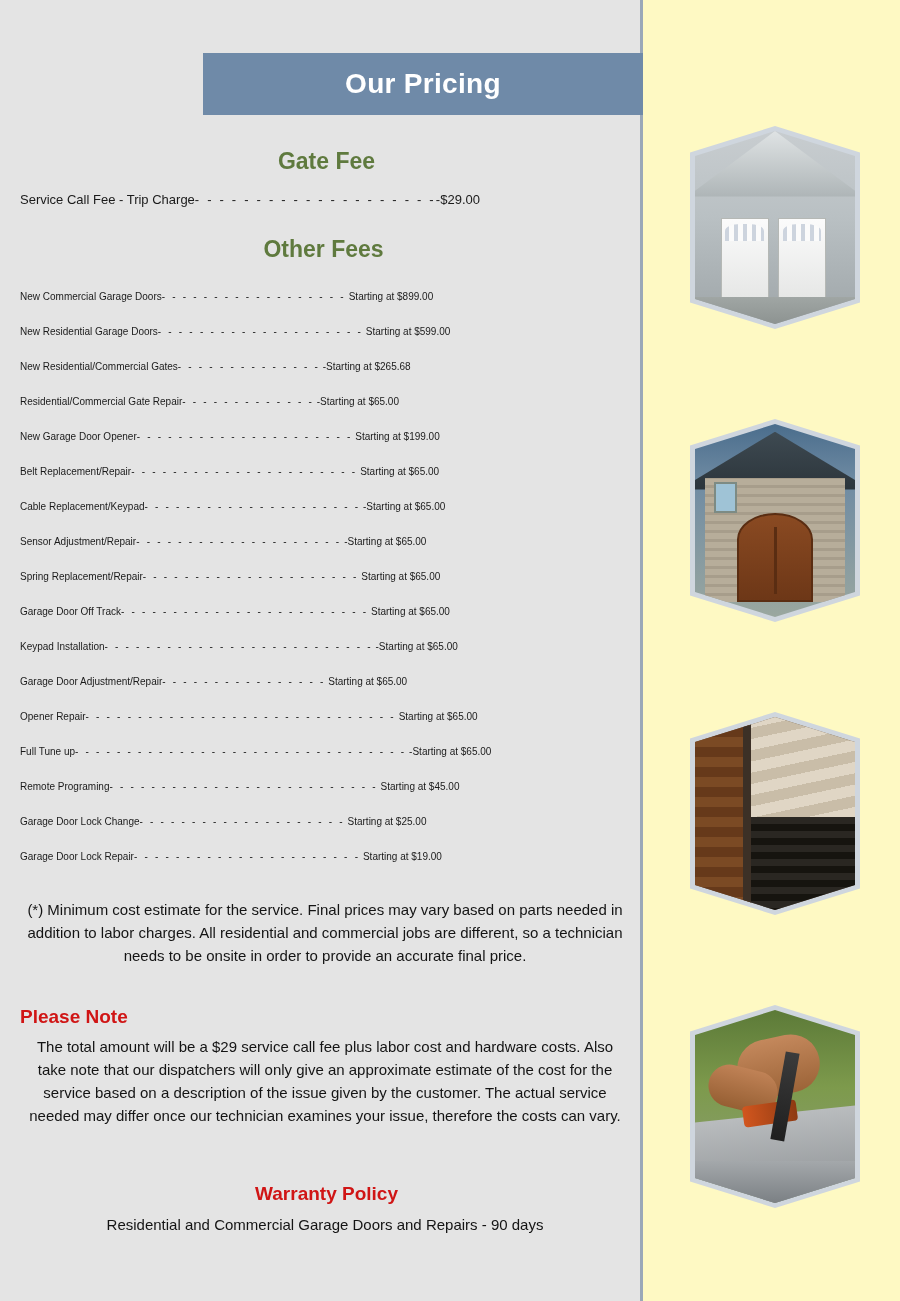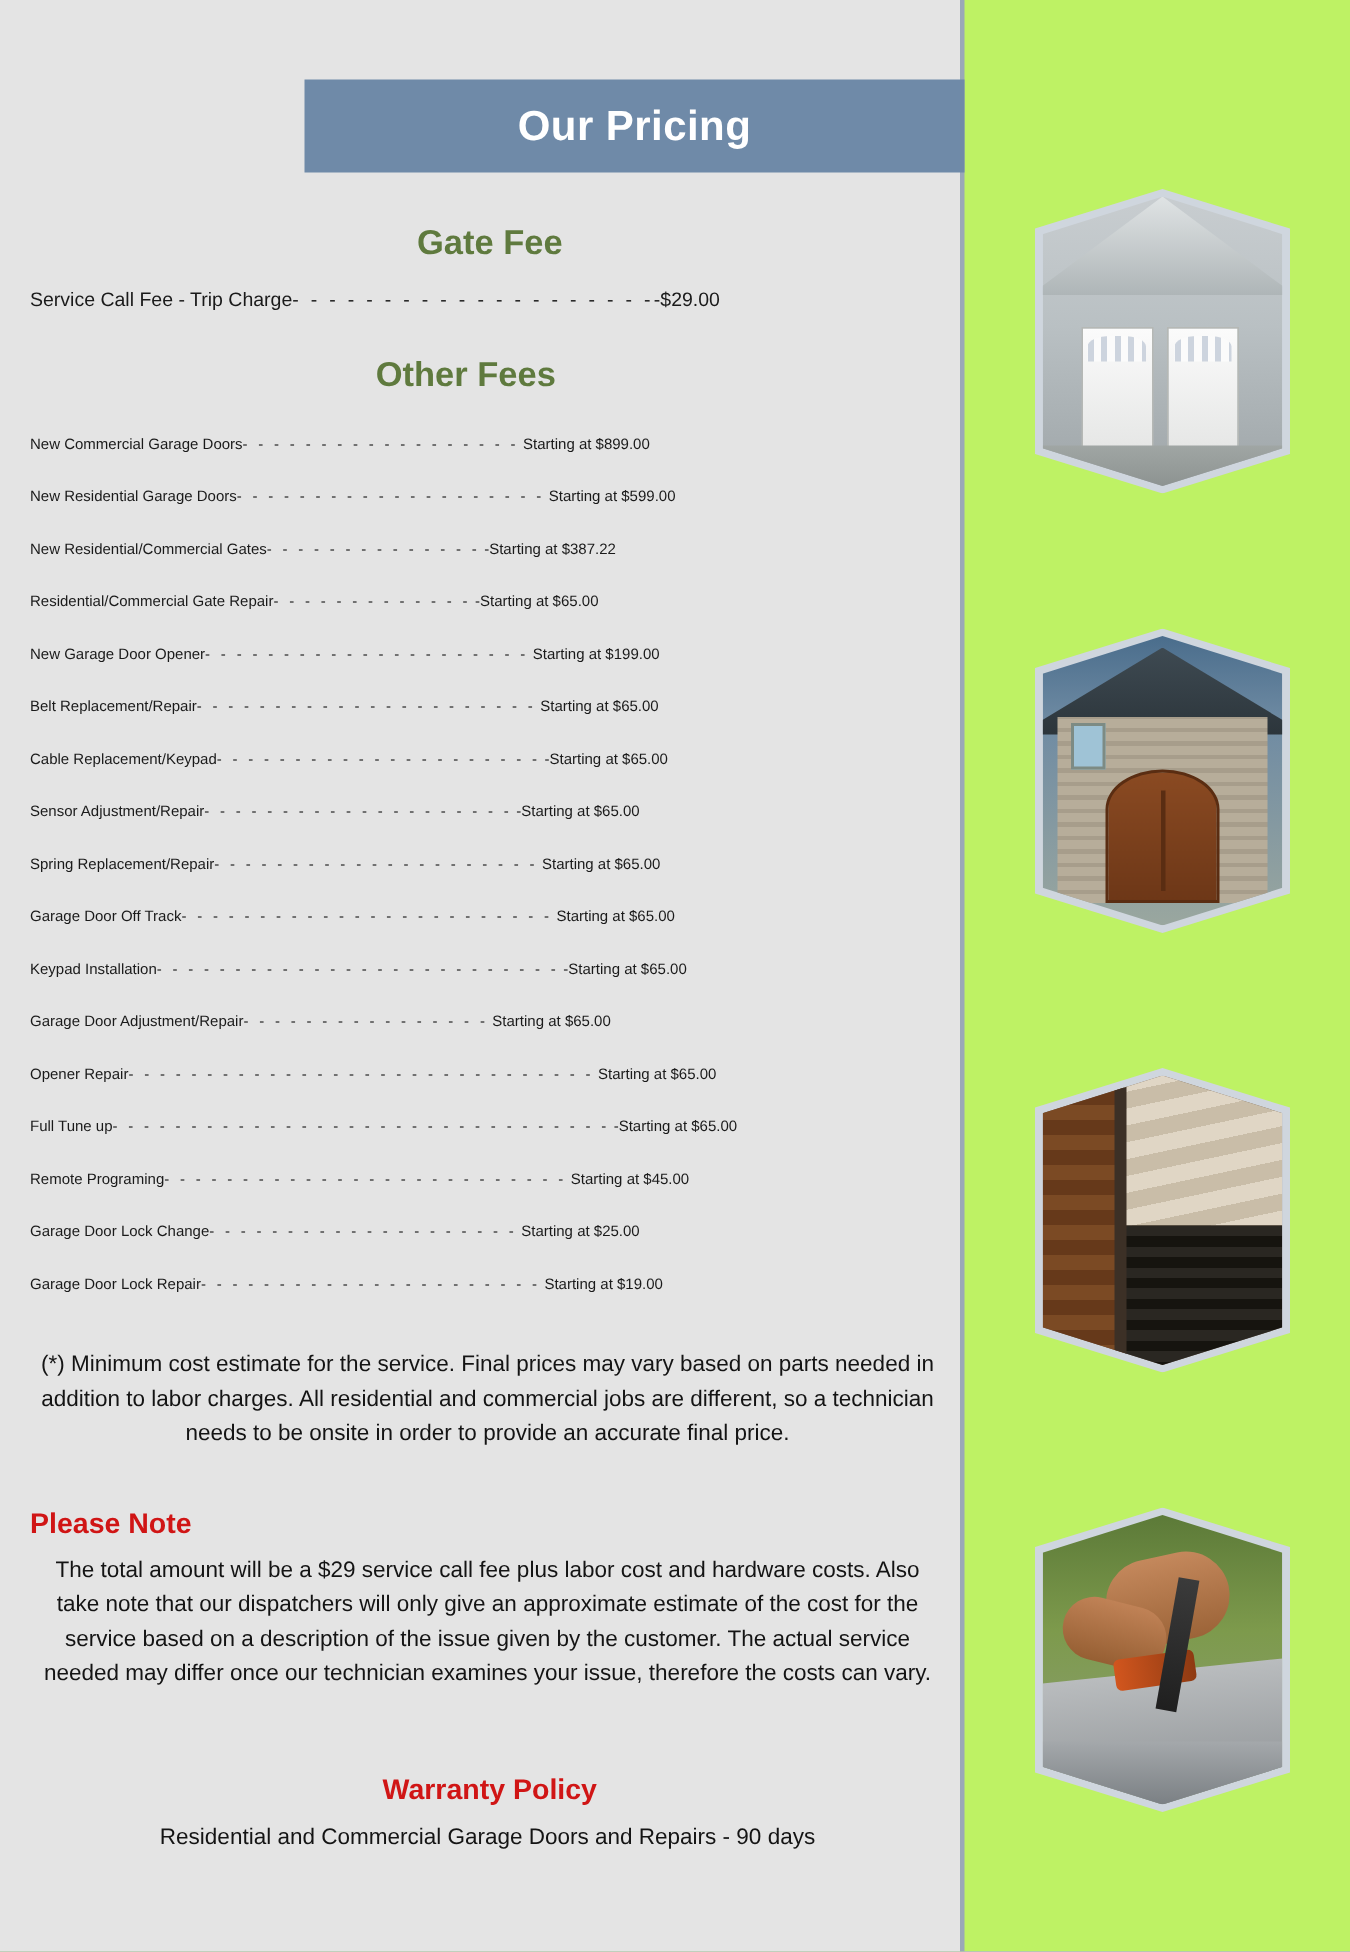--- a/index.html
+++ b/index.html
@@ -11,21 +11,21 @@
     width: 900px;
     height: 1301px;
     font-family: "Liberation Sans", sans-serif;
     background: #7f94ad;
     position: relative;
     overflow: hidden;
   }
   .page {
     position: absolute;
     inset: 0;
-    background: #bef264;
+    background: #fef9c3;
   }
   
   .left-panel {
     position: absolute;
     left: 0;
     top: 0;
     width: 640px;
     height: 1301px;
     background: #e4e4e4;
   }
@@ -76,21 +76,21 @@
     left: 20px;
     top: 192px;
     width: 613px;
     font-size: 13px;
     color: #1a1a1a;
     white-space: nowrap;
     overflow: hidden;
   }
   .other-fees-title {
     position: absolute;
-    left: 4px;
+    left: 17px;
     top: 236px;
     width: 613px;
   }
   .fee-list {
     position: absolute;
     left: 20px;
     top: 279px;
     width: 613px;
   }
   .fee-row {
@@ -234,21 +234,21 @@
 
   <div class="basic-fee-row">
     <span>Service Call Fee - Trip Charge</span><span class="dots">- - - - - - - - - - - - - - - - - - - -</span><span>-$29.00</span>
   </div>
 
   <div class="section-title other-fees-title">Other Fees</div>
 
   <div class="fee-list">
     <div class="fee-row"><span>New Commercial Garage Doors</span><span class="dots">- - - - - - - - - - - - - - - - - -</span><span> Starting at $899.00</span></div>
     <div class="fee-row"><span>New Residential Garage Doors</span><span class="dots">- - - - - - - - - - - - - - - - - - - -</span><span> Starting at $599.00</span></div>
-    <div class="fee-row"><span>New Residential/Commercial Gates</span><span class="dots">- - - - - - - - - - - - - -</span><span> -Starting at $387.22</span></div>
+    <div class="fee-row"><span>New Residential/Commercial Gates</span><span class="dots">- - - - - - - - - - - - - -</span><span> -Starting at $265.68</span></div>
     <div class="fee-row"><span>Residential/Commercial Gate Repair</span><span class="dots">- - - - - - - - - - - - -</span><span> -Starting at $65.00</span></div>
     <div class="fee-row"><span>New Garage Door Opener</span><span class="dots">- - - - - - - - - - - - - - - - - - - - -</span><span> Starting at $199.00</span></div>
     <div class="fee-row"><span>Belt Replacement/Repair</span><span class="dots">- - - - - - - - - - - - - - - - - - - - - -</span><span> Starting at $65.00</span></div>
     <div class="fee-row"><span>Cable Replacement/Keypad</span><span class="dots">- - - - - - - - - - - - - - - - - - - - -</span><span> -Starting at $65.00</span></div>
     <div class="fee-row"><span>Sensor Adjustment/Repair</span><span class="dots">- - - - - - - - - - - - - - - - - - - -</span><span> -Starting at $65.00</span></div>
     <div class="fee-row"><span>Spring Replacement/Repair</span><span class="dots">- - - - - - - - - - - - - - - - - - - - -</span><span> Starting at $65.00</span></div>
     <div class="fee-row"><span>Garage Door Off Track</span><span class="dots">- - - - - - - - - - - - - - - - - - - - - - - -</span><span> Starting at $65.00</span></div>
     <div class="fee-row"><span>Keypad Installation</span><span class="dots">- - - - - - - - - - - - - - - - - - - - - - - - - -</span><span> -Starting at $65.00</span></div>
     <div class="fee-row"><span>Garage Door Adjustment/Repair</span><span class="dots">- - - - - - - - - - - - - - - -</span><span> Starting at $65.00</span></div>
     <div class="fee-row"><span>Opener Repair</span><span class="dots">- - - - - - - - - - - - - - - - - - - - - - - - - - - - - -</span><span> Starting at $65.00</span></div>

